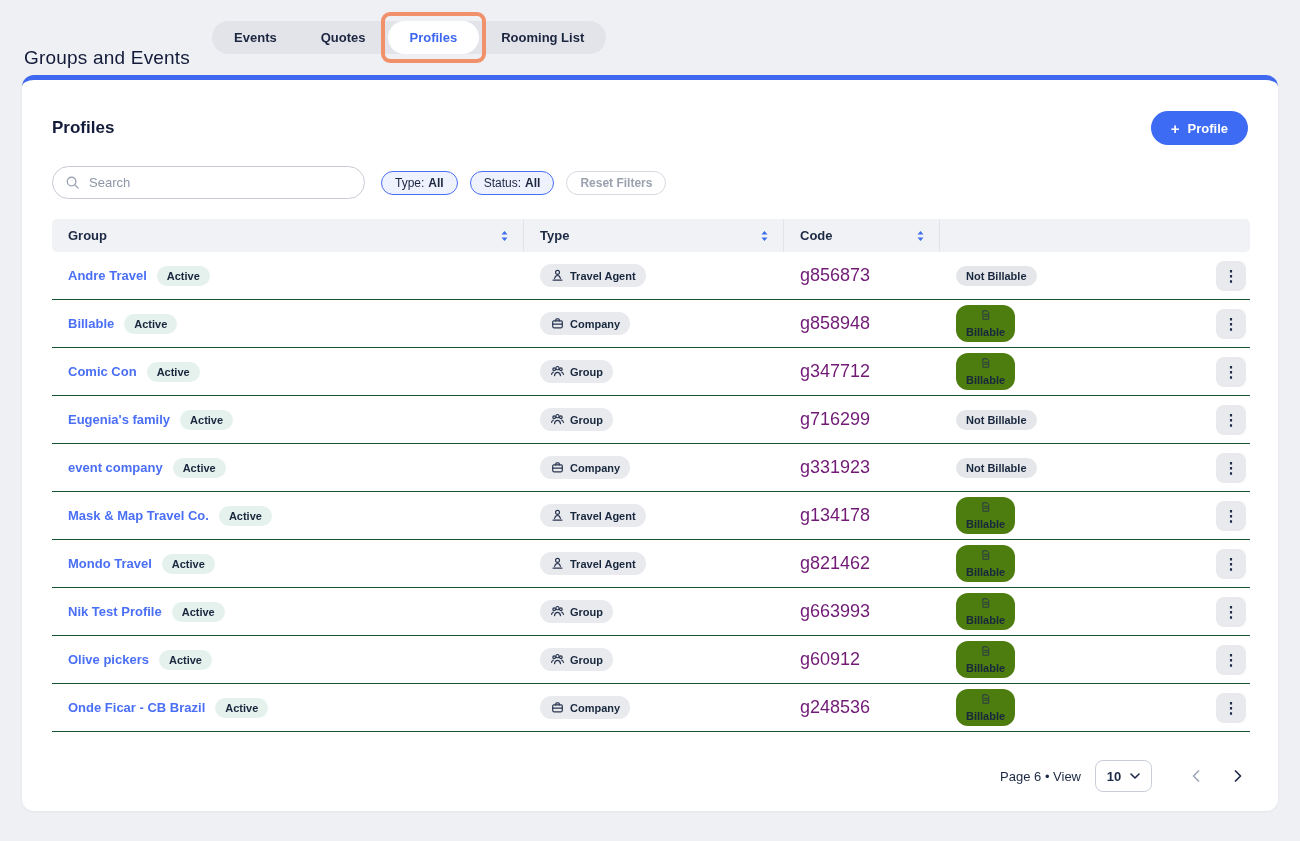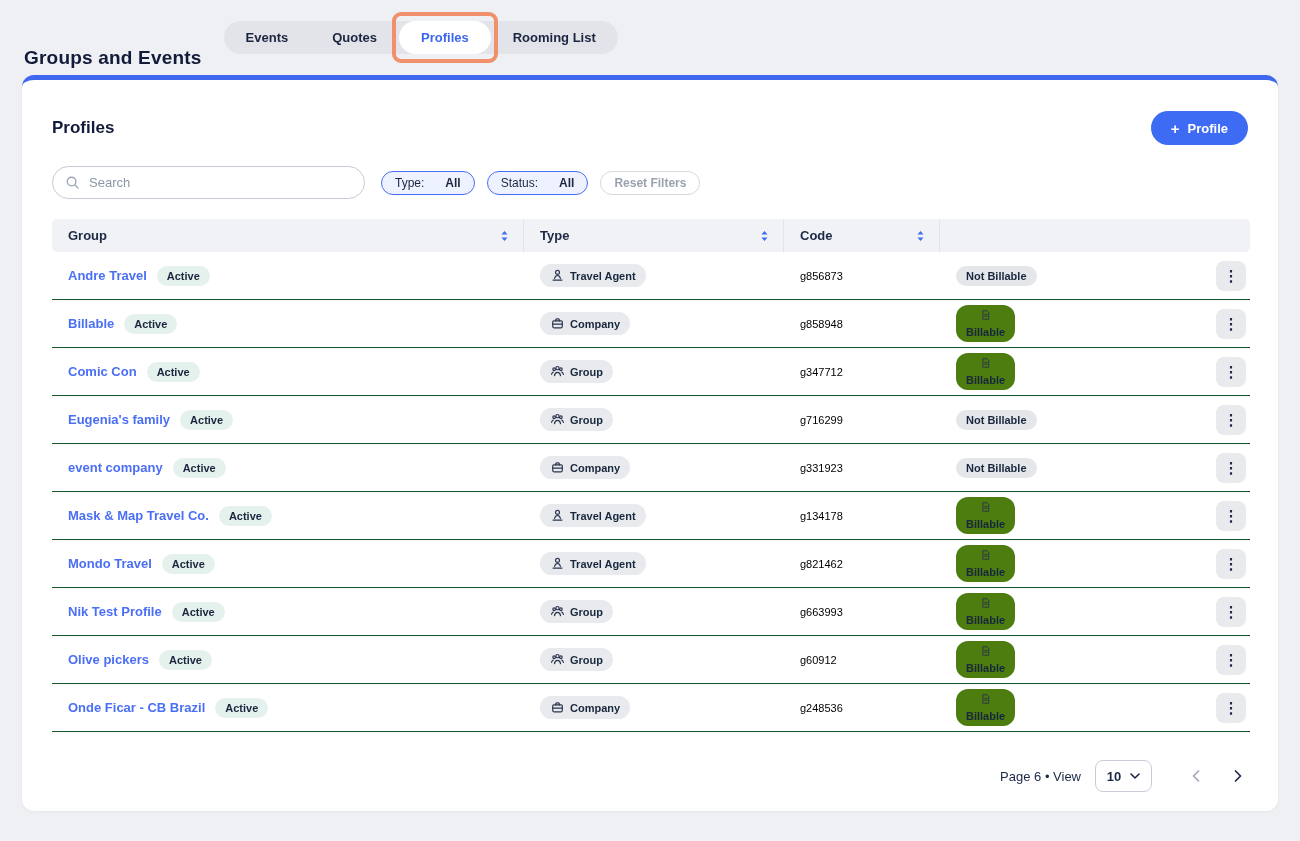--- a/index.html
+++ b/index.html
@@ -6,21 +6,21 @@
   html,body { width:1300px; height:841px; }
   body {
     font-family:"Liberation Sans","DejaVu Sans",sans-serif;
     background:#EFF0F3;
     color:#1B2540;
     overflow:hidden;
   }
 
   
   .topbar { display:flex; align-items:center; padding:16px 24px 0 24px; height:58px; }
-  .page-title { font-size:19px; font-weight:700; color:#131B3A; letter-spacing:.2px;margin-top:41px; }
+  .page-title { font-size:19px; font-weight:400; color:#131B3A; letter-spacing:.2px;margin-top:41px; }
   .tabs { display:flex; align-items:center; background:#E2E4E9; border-radius:17px; height:33px; margin-left:22px; }
   .tab { position:relative; display:flex; align-items:center; justify-content:center; height:33px;
          padding:0 22px; font-size:13px; font-weight:600; color:#1C2540; background:transparent;
          border:none; border-radius:17px; cursor:pointer; white-space:nowrap; }
   .tab.active { background:#FFFFFF; color:#3C66F0; }
   .ann-box { position:absolute; left:-7px; right:-7px; top:-9px; bottom:-9px;
              border:4px solid #F0916B; border-radius:9px; pointer-events:none; }
 
   
   .card { margin:17px 22px 0 22px; width:1256px; height:736px; background:#FFFFFF;
@@ -34,21 +34,21 @@
   .plus-glyph { font-size:15px; font-weight:600; line-height:1; }
 
   
   .controls { display:flex; align-items:center; margin-top:21px; }
   .search-wrap { position:relative; width:313px; }
   .search-input { width:313px; height:33px; border:1px solid #C7CBD4; border-radius:17px;
                   padding:0 14px 0 36px; font-size:13px; color:#1B2540; outline:none;
                   font-family:inherit; background:#FFFFFF; }
   .search-input::placeholder { color:#8D96A8; }
   .search-ic { position:absolute; left:13px; top:9px; width:15px; height:15px; color:#9AA2B4; }
-  .pill { display:inline-flex; align-items:center; gap:21px; height:24px; padding:0 13px;
+  .pill { display:inline-flex; align-items:center; gap:4px; height:24px; padding:0 13px;
           border-radius:13px; font-size:12px; cursor:pointer; background:#EEF2FE;
           border:1.5px solid #4A6FF5; color:#1B2540; font-family:inherit; }
   .pill b { font-weight:700; }
   .pill.muted { background:#FFFFFF; border:1px solid #D6D9E0; color:#9AA1AF; font-weight:600; }
   .pill + .pill { margin-left:12px; }
   .controls .pill:first-of-type { margin-left:16px; }
 
   
   .table { margin-top:20px; width:1198px; }
   .thead { display:grid; grid-template-columns:472px 260px 156px 206px 1fr; background:#F1F2F5;
@@ -64,21 +64,21 @@
   .group-link { font-size:13px; font-weight:700; color:#4A6FF5; text-decoration:none; cursor:pointer; }
   .badge { display:inline-flex; align-items:center; gap:5px; font-size:11px; font-weight:600;
            padding:4px 10px; border-radius:12px; color:#18273D; white-space:nowrap; }
   .badge-active { background:#E5F1ED; margin-left:10px; font-weight:600; }
   .badge-type { background:#E8EAEE; font-weight:600; }
   .badge-billing.on { background:#4d7c0f;flex-direction:column; }
   .badge-billing.off { background:#E4E6EA; }
   .ticon, .bicon { display:inline-flex; color:#29344E; }
   .ticon svg { width:15px; height:15px; }
   .bicon svg { width:12px; height:12px; }
-  .code-text { font-size:11px; color:#000000; }
+  .code-text { font-size:18px; color:#701a75; }
   .c-actions { justify-content:flex-end; padding-right:4px; }
   .kebab { width:30px; height:30px; border:none; border-radius:8px; background:#E9EAEE; cursor:pointer;
            display:flex; align-items:center; justify-content:center; }
   .kebab-dots { font-size:15px; font-weight:700; color:#222D4B; line-height:1; }
 
   
   .pager { display:flex; align-items:center; justify-content:flex-end; margin-top:28px; width:1198px; }
   .pager-label { font-size:13px; color:#1C2944; }
   .page-size { display:flex; align-items:center; justify-content:center; gap:9px; width:57px; height:32px;
                margin-left:14px; border:1px solid #C9CDD7; border-radius:8px; background:#FFFFFF;

